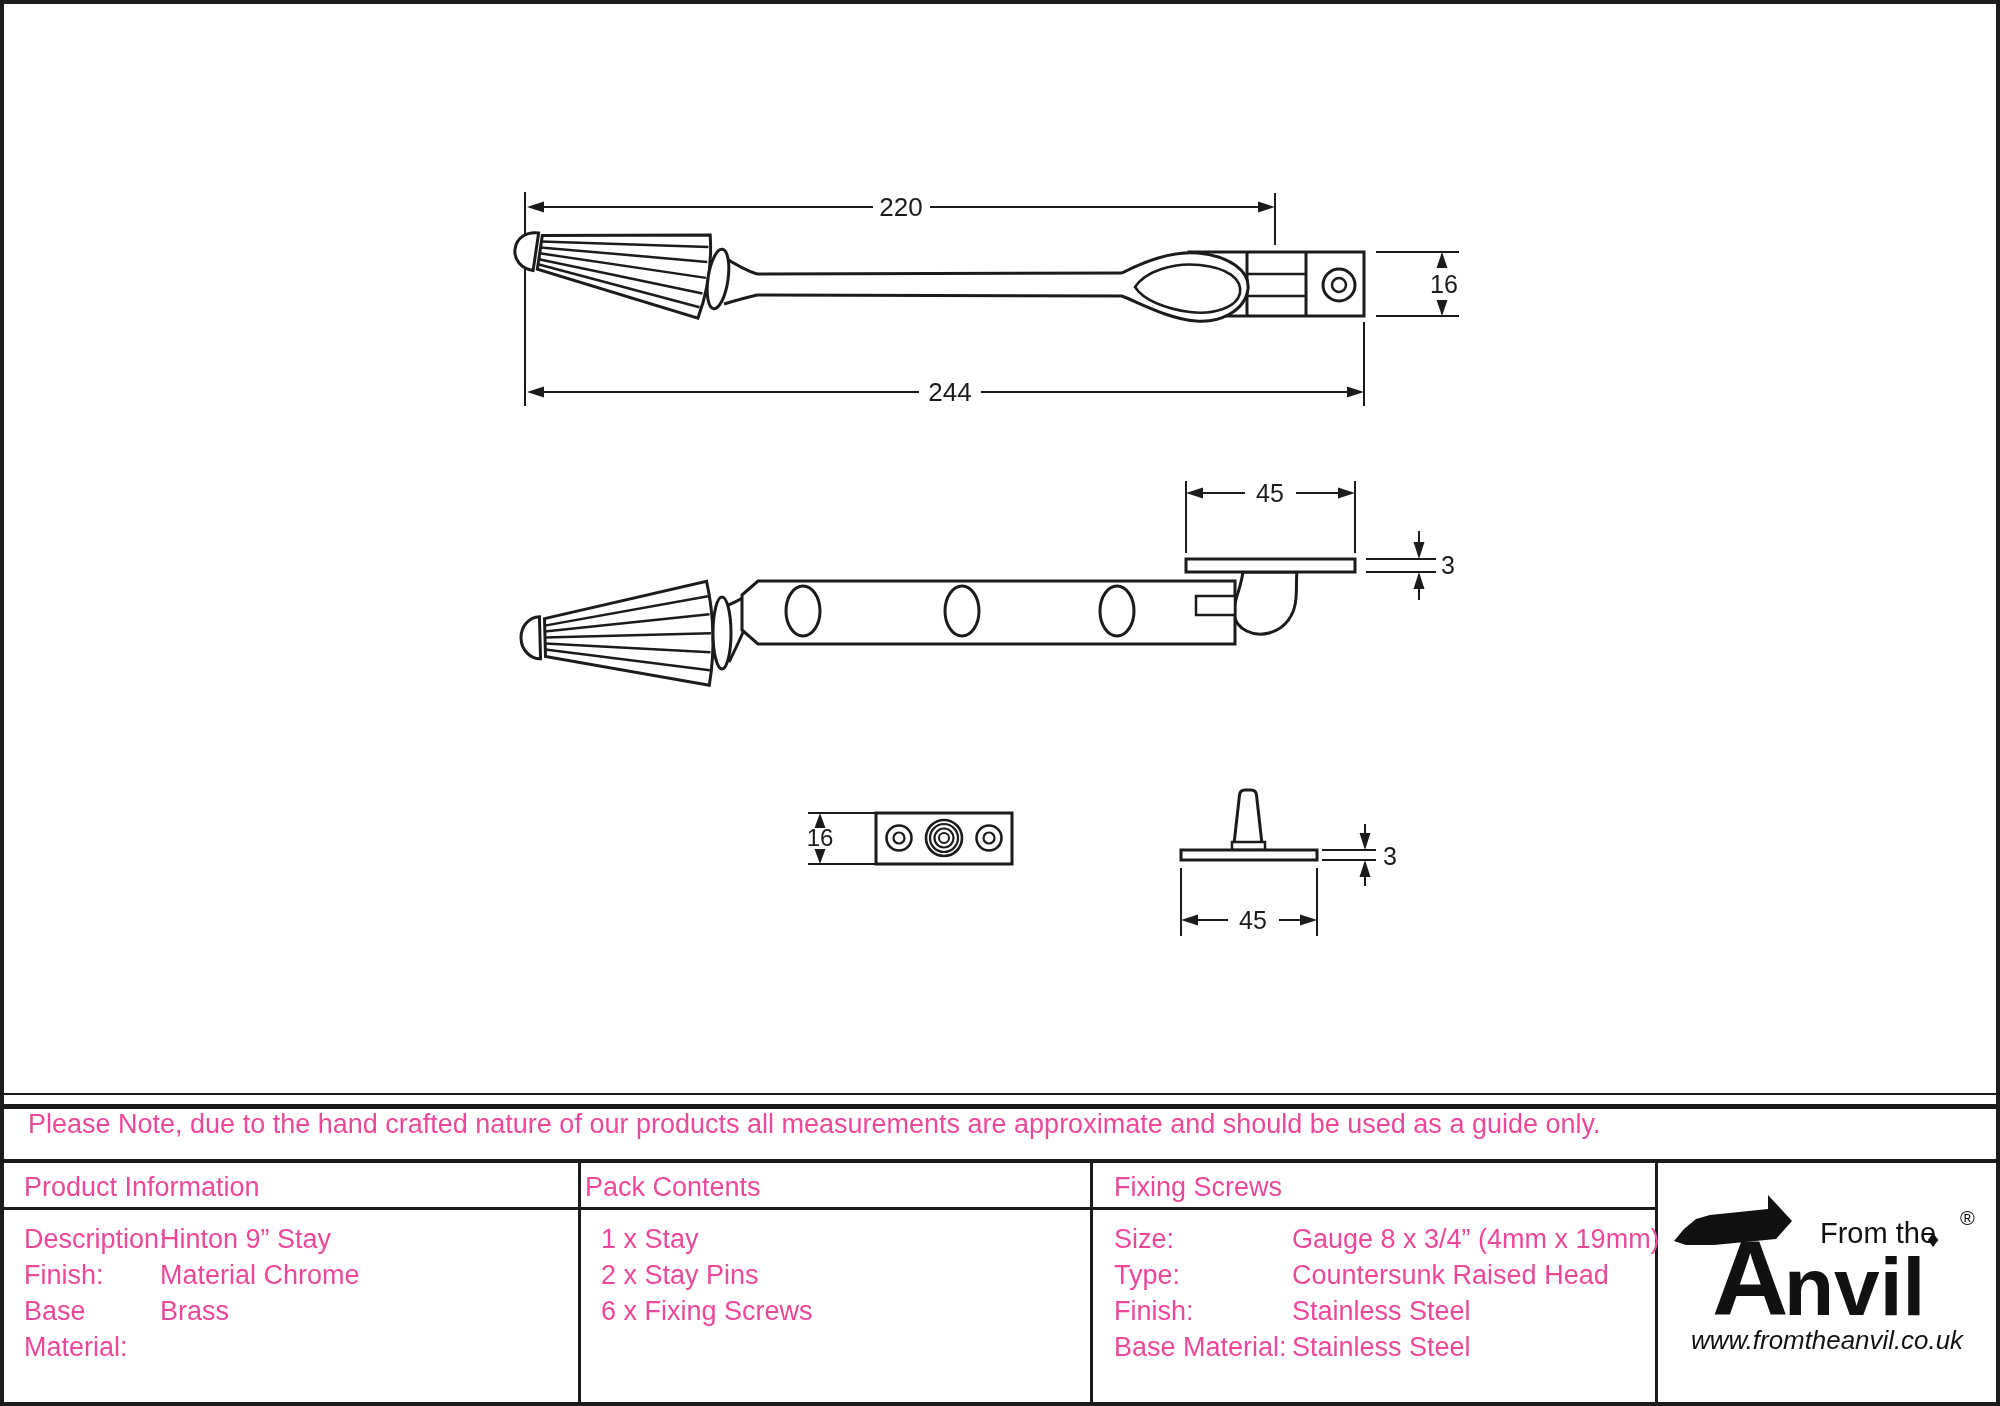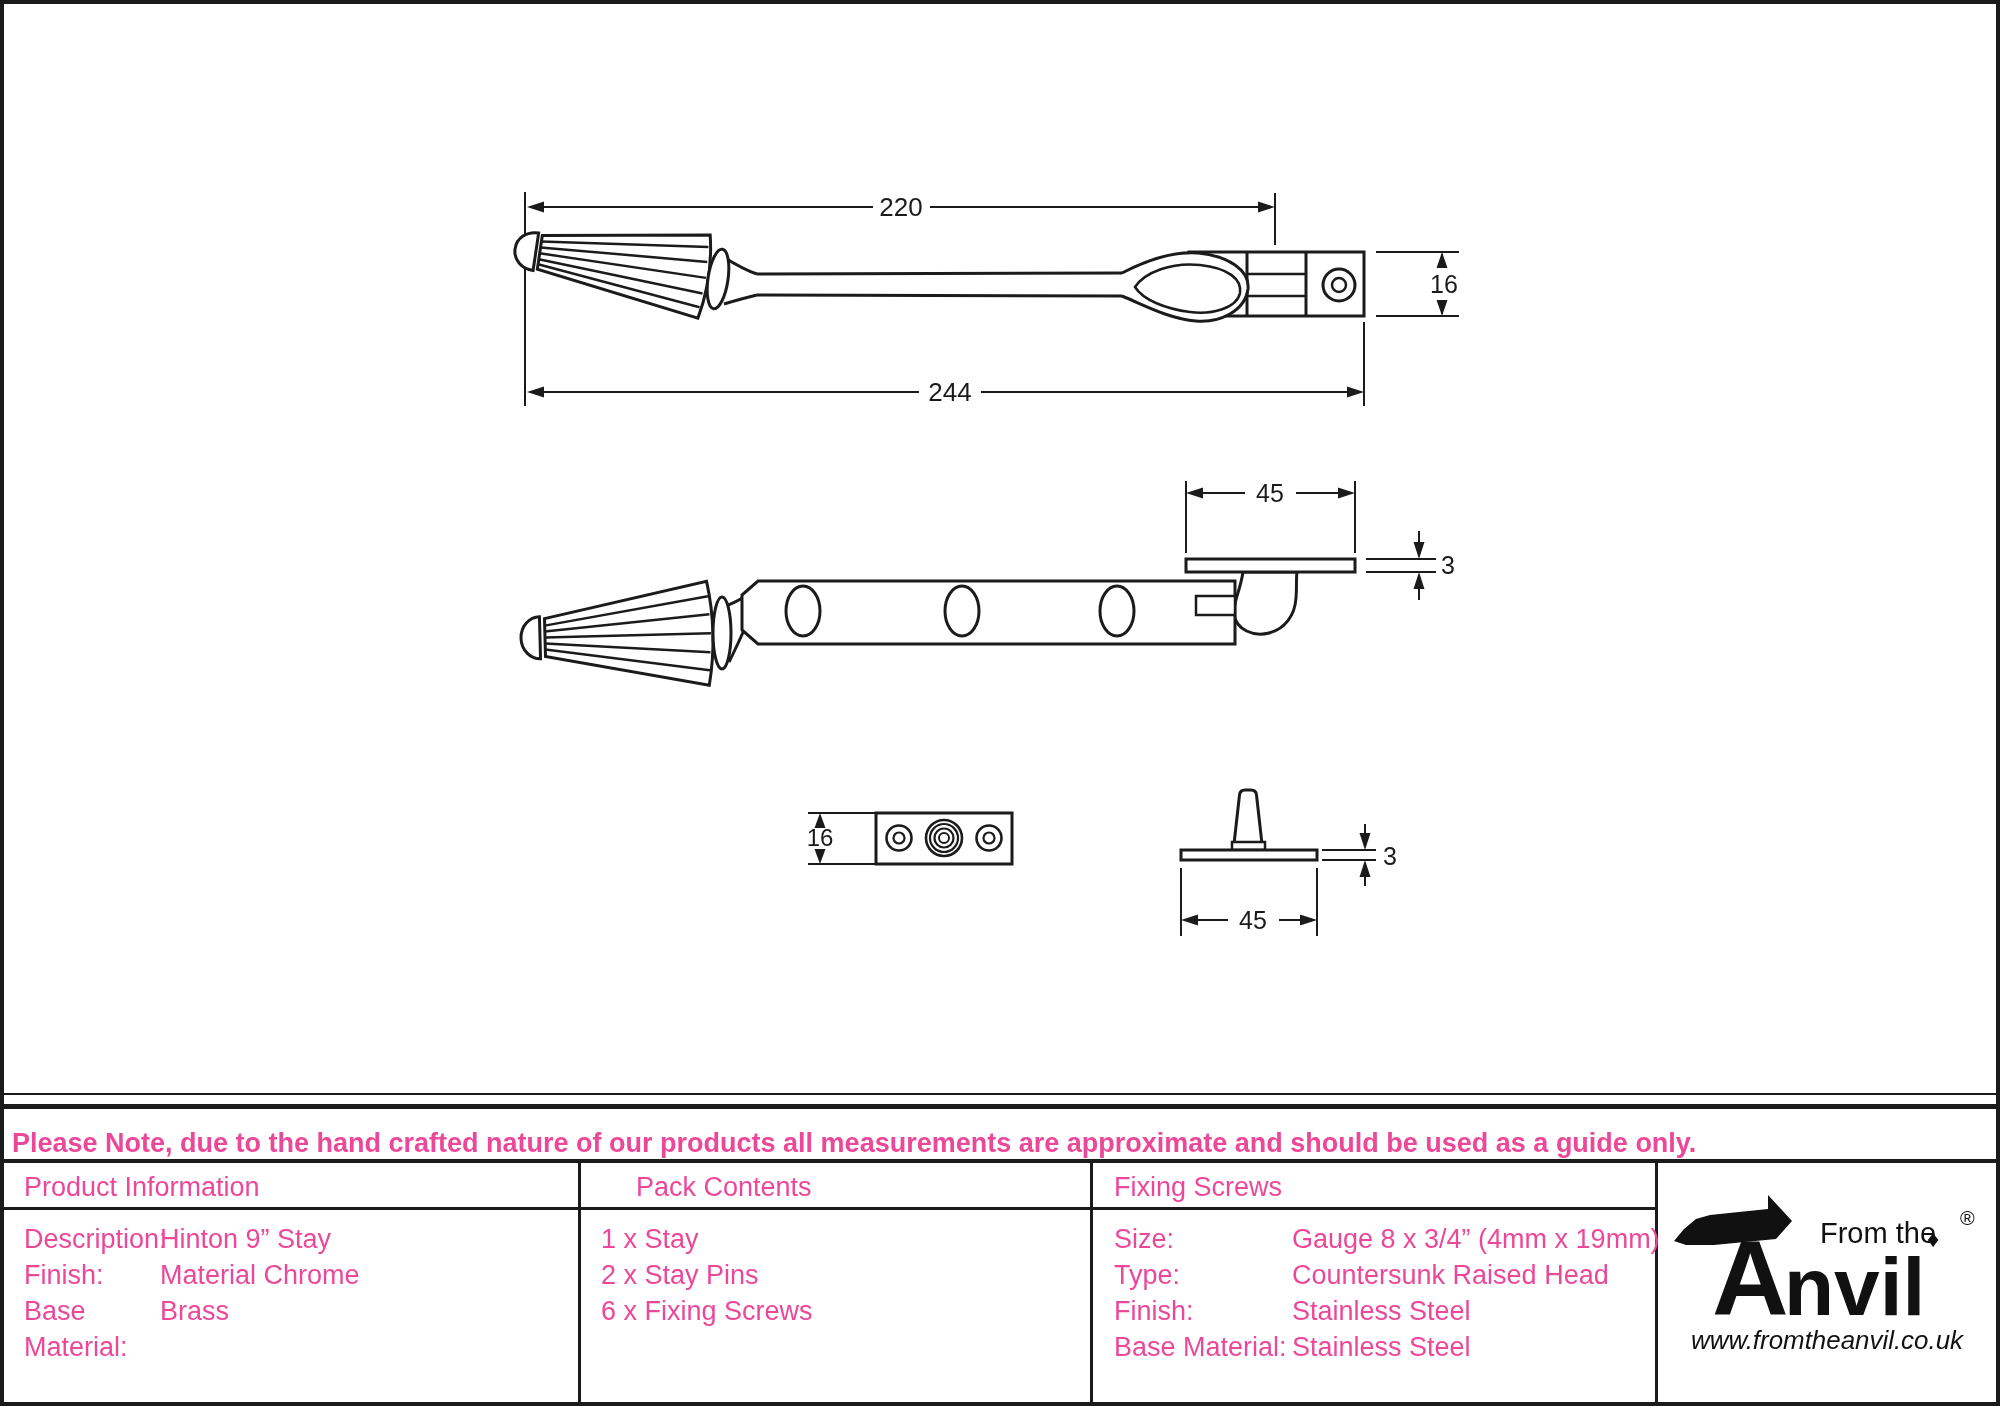--- a/index.html
+++ b/index.html
@@ -7,28 +7,28 @@
     position:relative;width:2000px;height:1406px;box-sizing:border-box;
     background:#fff;border:4px solid #1b1b1b;
     font-family:"Liberation Sans",sans-serif;color:#ec4899;overflow:hidden;
   }
   svg text{font-family:"Liberation Sans",sans-serif;}
   .drawing{position:absolute;left:0;top:0;}
   .top-rule{position:absolute;left:0;top:1089px;width:1992px;height:2px;background:#1b1b1b;}
   .note-row{
     position:absolute;left:0;top:1100px;width:1992px;height:59px;box-sizing:border-box;
     border-top:5px solid #1b1b1b;border-bottom:4px solid #1b1b1b;
-    display:flex;align-items:flex-end;padding-left:8px;font-size:27px;font-weight:bold;
+    display:flex;align-items:flex-start;padding-left:24px;font-size:27px;
   }
   .info-table{position:absolute;left:0;top:1159px;width:1992px;height:172px;}
   .v-div{position:absolute;top:0;width:3px;height:239px;background:#1b1b1b;}
   .v-div.d1{left:574px;} .v-div.d2{left:1086px;} .v-div.d3{left:1651px;}
   .header-rule{position:absolute;left:0;top:44px;width:1654px;height:3px;background:#1b1b1b;}
   .col-header{position:absolute;top:9px;font-size:27px;}
-  .h1{left:20px;} .h2{left:632px;text-align:center;} .h3{left:1110px;}
+  .h1{left:20px;} .h2{left:581px;text-align:center;} .h3{left:1110px;}
   .col-body{position:absolute;top:58px;font-size:27px;line-height:36px;}
   .b1{left:20px;} .b2{left:597px;} .b3{left:1110px;}
   .kv{display:flex;}
   .kv .k{width:136px;flex:0 0 auto;}
   .b3 .kv .k{width:178px;}
   .logo-cell{position:absolute;left:1654px;top:0;width:338px;height:239px;
     display:flex;align-items:center;justify-content:center;}
 </style>
 </head>
 <body>

